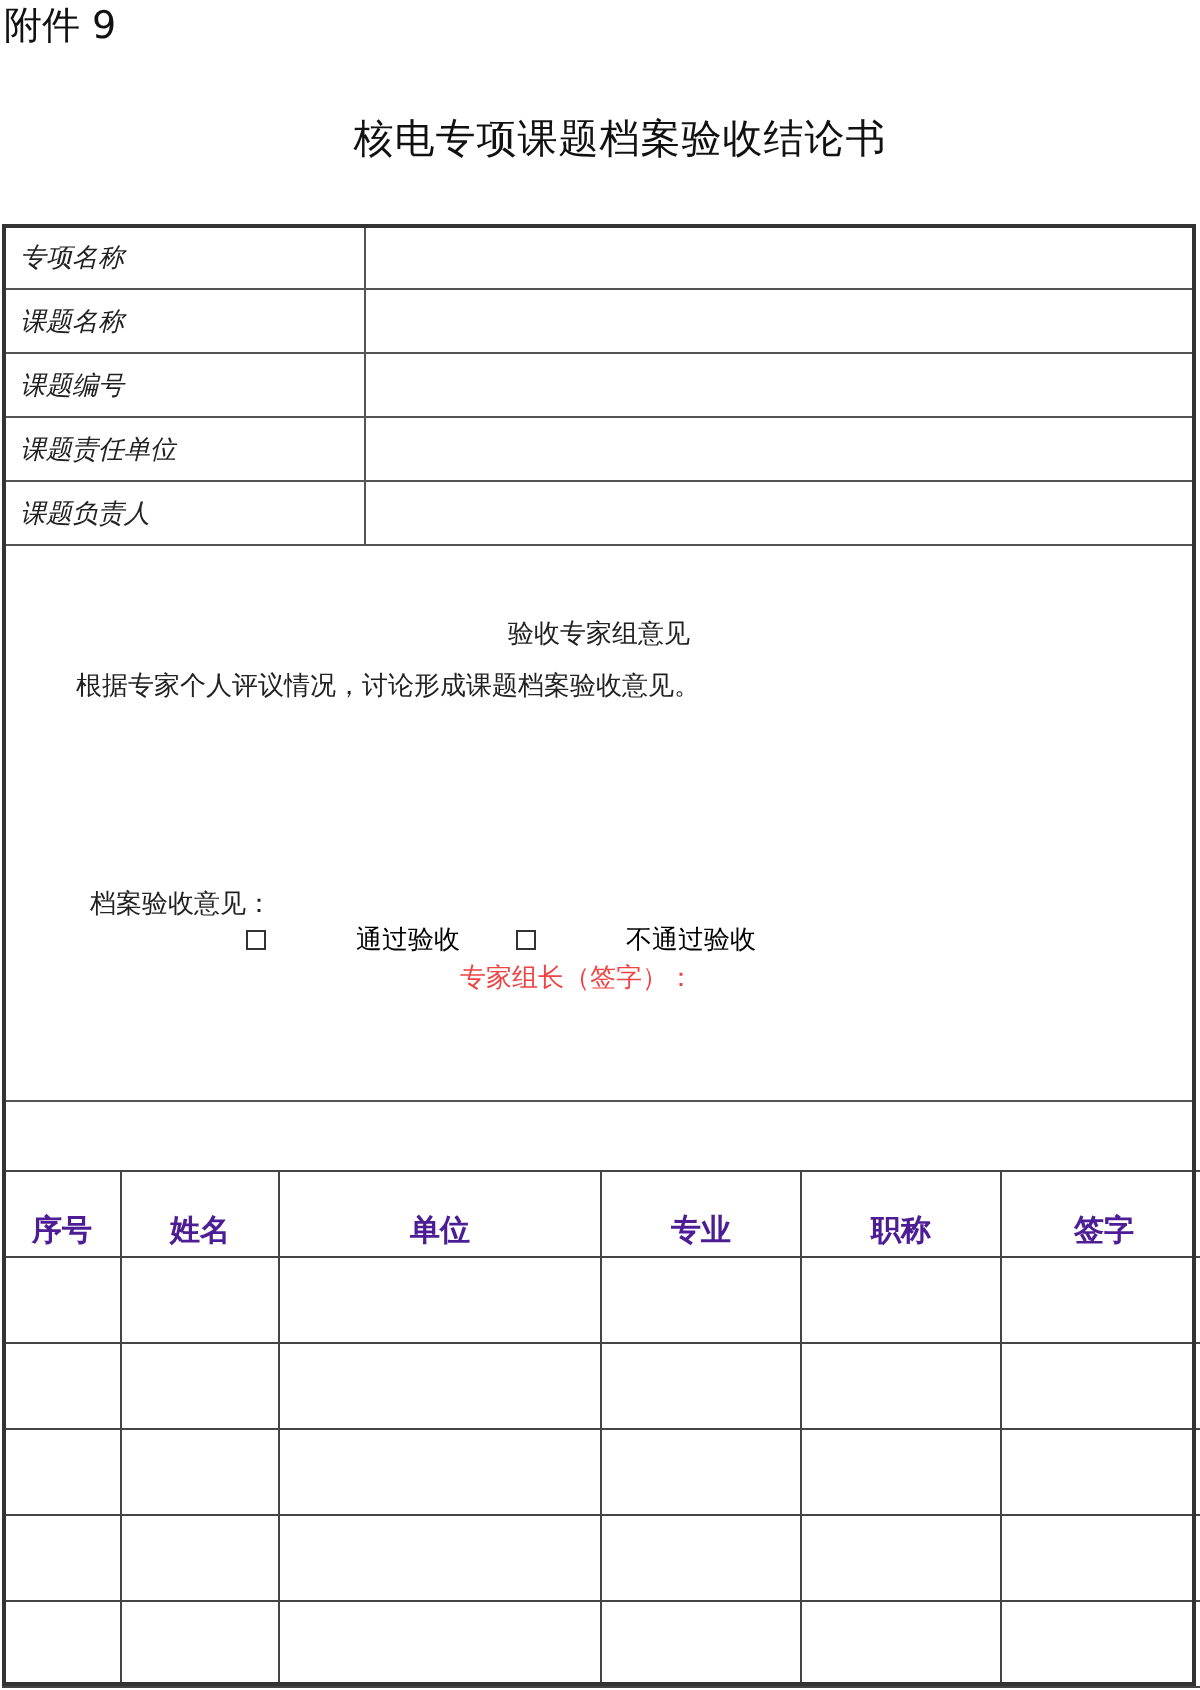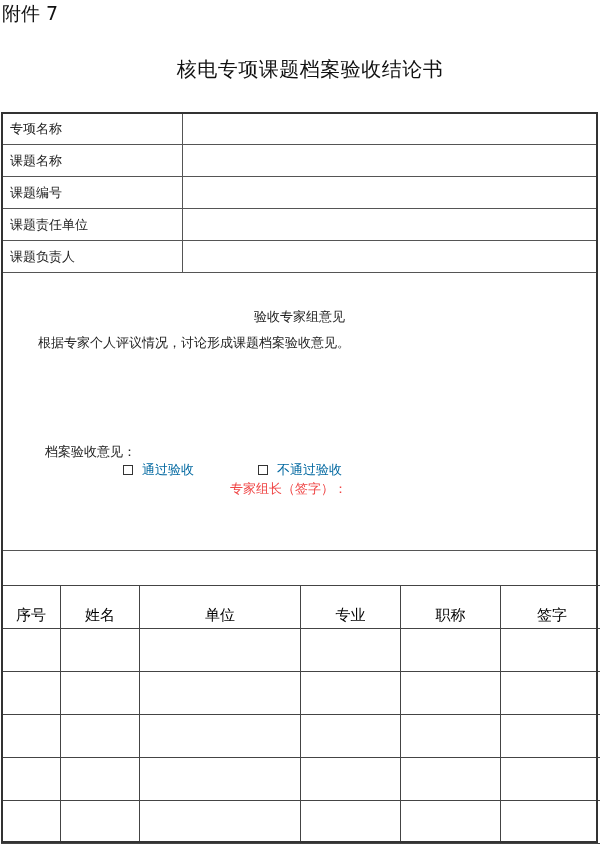--- a/index.html
+++ b/index.html
@@ -8,49 +8,49 @@
       font-family: "DejaVu Sans", "Liberation Sans", sans-serif; color: #111;
     }
     .page { position: relative; width: 600px; height: 845px; }
     .attach { position: absolute; left: 2px; top: 2px; font-size: 19px; line-height: 22px; }
     .title { position: absolute; left: 0; width: 600px; top: 57px; text-align: center; font-size: 20px; line-height: 24px; padding-left: 20px; letter-spacing: 0.5px; }
 
     .frame { position: absolute; left: 1px; top: 112px; width: 597px; height: 731px; border: 2px solid #333; }
 
     .info-table { position: absolute; left: 1px; top: 112px; width: 597px; border-collapse: collapse; table-layout: fixed; }
     .info-table td { border: 1px solid #555; font-size: 13px; height: 32px; padding: 0 8px; vertical-align: middle; color: #222; }
-    .info-table td.lbl { width: 181px; }
+    .info-table td.lbl { width: 181px; font-style: italic; }
     .info-table td.center { text-align: center; }
 
     .opinion { position: absolute; left: 1px; top: 305px; width: 597px; height: 246px; border-left: 2px solid #333; border-right: 2px solid #333; border-bottom: 1px solid #555; }
     .op-head { position: absolute; top: 3px; left: 0; width: 100%; text-align: center; font-size: 13px; color: #222; }
     .op-desc { position: absolute; top: 29px; left: 35px; font-size: 13px; color: #222; }
     .op-label { position: absolute; top: 138px; left: 42px; font-size: 13px; color: #222; }
-    .op-opt { position: absolute; top: 156px; font-size: 13px; color: #0369a1; display: flex; align-items: center; }
+    .op-opt { position: absolute; top: 156px; font-size: 13px; color: #000000; display: flex; align-items: center; gap: 36px; }
     .op-opt .box { display: inline-block; width: 10px; height: 10px; border: 1px solid #333; margin-right: 9px; }
     .op-sign { position: absolute; top: 175px; left: 227px; font-size: 13px; color: #ef4444; }
 
     .list-title { position: absolute; left: 1px; top: 551px; width: 597px; height: 34px; border-left: 2px solid #333; border-right: 2px solid #333; border-bottom: 1px solid #555; font-size: 15px; padding: 3px 8px; color: #222; }
 
     .expert-table { position: absolute; left: 1px; top: 585px; width: 597px; border-collapse: collapse; table-layout: fixed; }
     .expert-table th, .expert-table td { border: 1px solid #444; font-weight: normal; }
-    .expert-table th { height: 43px; font-size: 15px; vertical-align: top; padding-top: 20px; color: #000000; }
+    .expert-table th { height: 43px; font-size: 15px; vertical-align: top; padding-top: 20px; color: #4c1d95; font-weight: bold; }
     .expert-table td { height: 43px; }
     .expert-table .col-1 { width: 59px; }
     .expert-table .col-2 { width: 79px; }
     .expert-table .col-3 { width: 161px; }
     .expert-table .col-4 { width: 100px; }
     .expert-table .col-5 { width: 100px; }
     .expert-table .col-6 { width: 103px; }
   </style>
 </head>
 <body>
 
 <div class="page">
-  <div class="attach">附件 7</div>
+  <div class="attach">附件 9</div>
   <div class="title">核电专项课题档案验收结论书</div>
 
   <table class="info-table">
     <tbody>
         <tr>
       <td class="lbl">专项名称</td>
       <td colspan="3"></td>
     </tr>
     <tr>
       <td class="lbl">课题名称</td>

